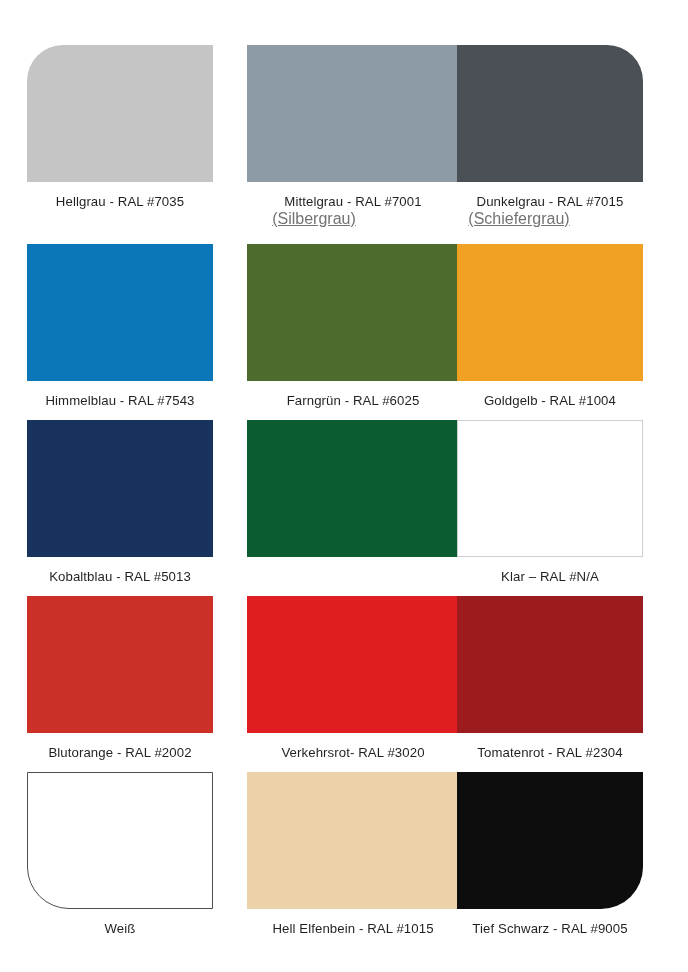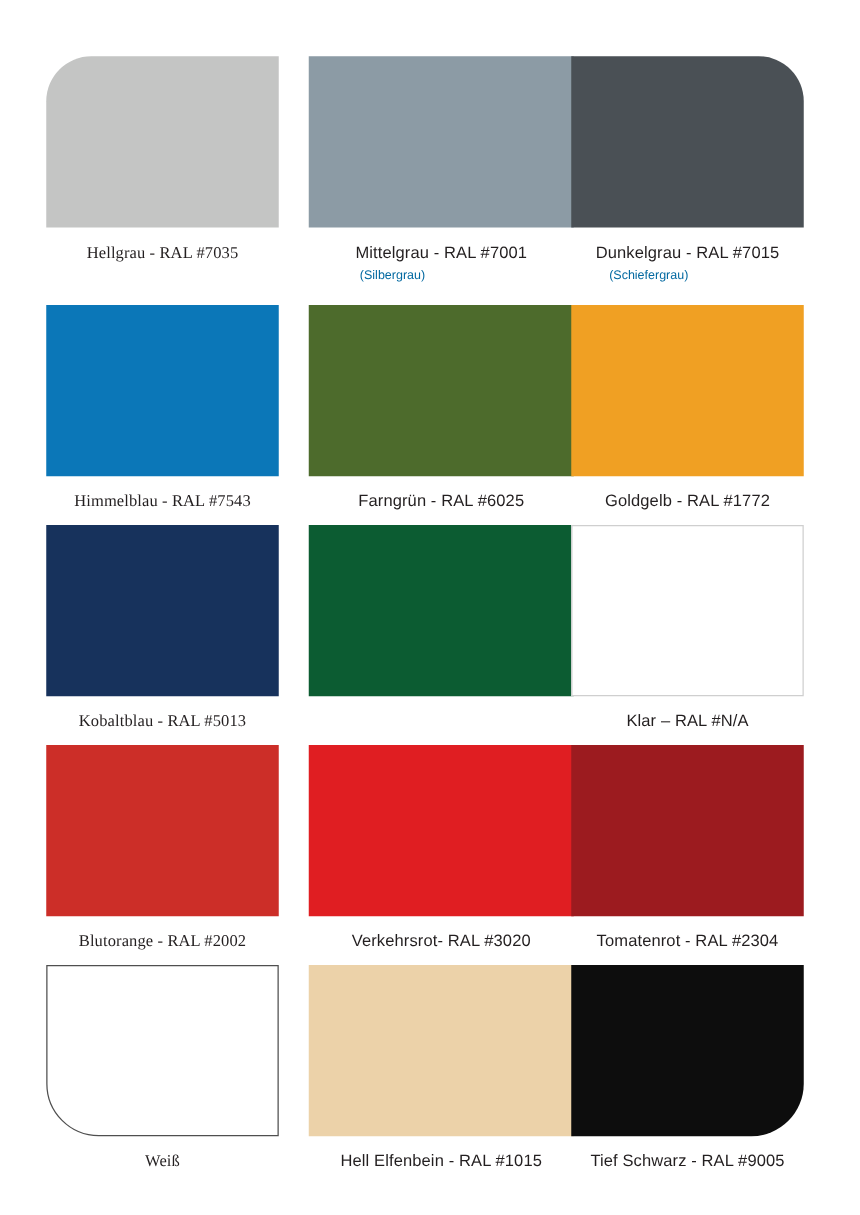--- a/index.html
+++ b/index.html
@@ -25,21 +25,21 @@
     left: 0;
     width: 688px;
   }
 
   .swatch-cell {
     position: absolute;
     top: 0;
   }
 
   
-  .col-0 { left: 37px;  width: 186px; font-family: Liberation Serif, serif; }
+  .col-0 { left: 27px;  width: 186px; }
   .col-1 { left: 247px; width: 212px; }
   .col-2 { left: 457px; width: 186px; }
 
   .swatch-chip {
     width: 100%;
     height: 137px;
     display: block;
   }
 
   
@@ -66,25 +66,26 @@
     white-space: nowrap;
   }
 
   .swatch-sublabel-wrap {
     display: block;
     text-align: center;
   }
 
   .swatch-sublabel {
     display: inline-block;
-    font-size: 10px;
+    font-size: 16px;
     line-height: 16px;
-    color: #0369a1;
+    color: #737373;
     white-space: nowrap;
     position: relative;
+    text-decoration: underline;
   }
   
   .sub-shift-1 { margin-right: 78px; }
   .sub-shift-2 { margin-right: 62px; }
 </style>
 </head>
 <body>
 
 <div id="swatch-sheet">
 
@@ -124,21 +125,21 @@
     </div>
     <div class="swatch-cell col-1">
       <div class="swatch-chip" style="background-color: rgb(77, 107, 44);"></div>
       <div class="swatch-label-block">
         <span class="swatch-label">Farngrün - RAL #6025</span>
       </div>
     </div>
     <div class="swatch-cell col-2">
       <div class="swatch-chip" style="background-color: rgb(240, 160, 35);"></div>
       <div class="swatch-label-block">
-        <span class="swatch-label">Goldgelb - RAL #1772</span>
+        <span class="swatch-label">Goldgelb - RAL #1004</span>
       </div>
     </div>
   </div>
 
   <div class="swatch-row" style="top:420px;">
     <div class="swatch-cell col-0">
       <div class="swatch-chip" style="background-color: rgb(23, 50, 92);"></div>
       <div class="swatch-label-block">
         <span class="swatch-label">Kobaltblau - RAL #5013</span>
       </div>

